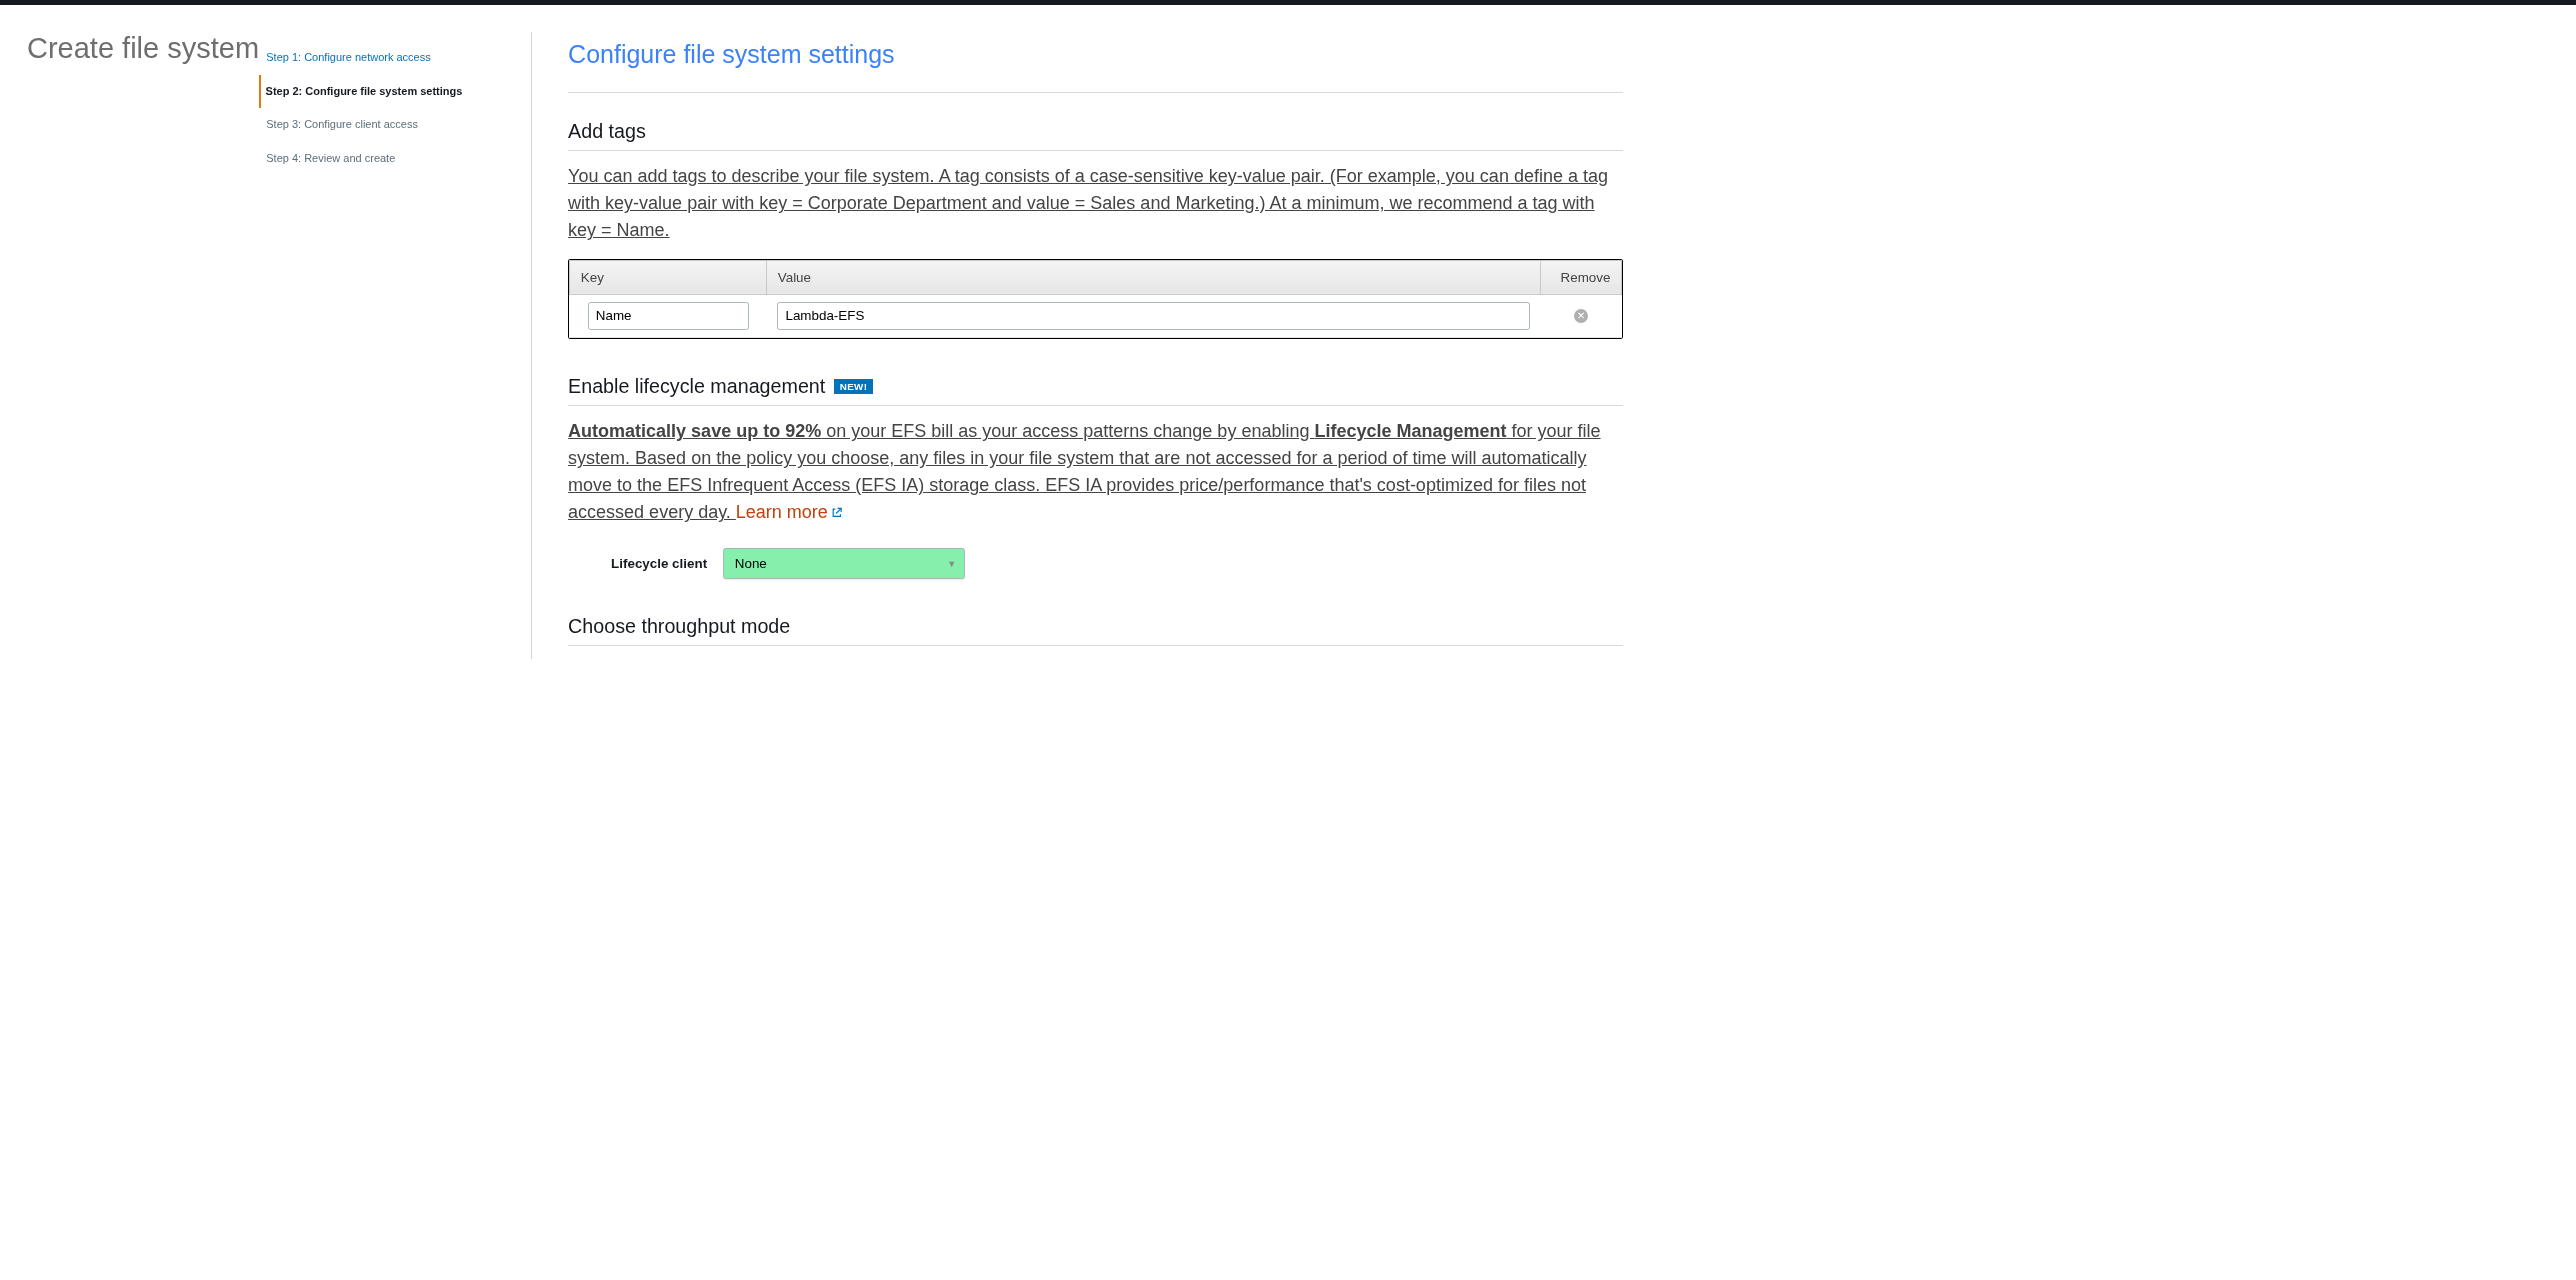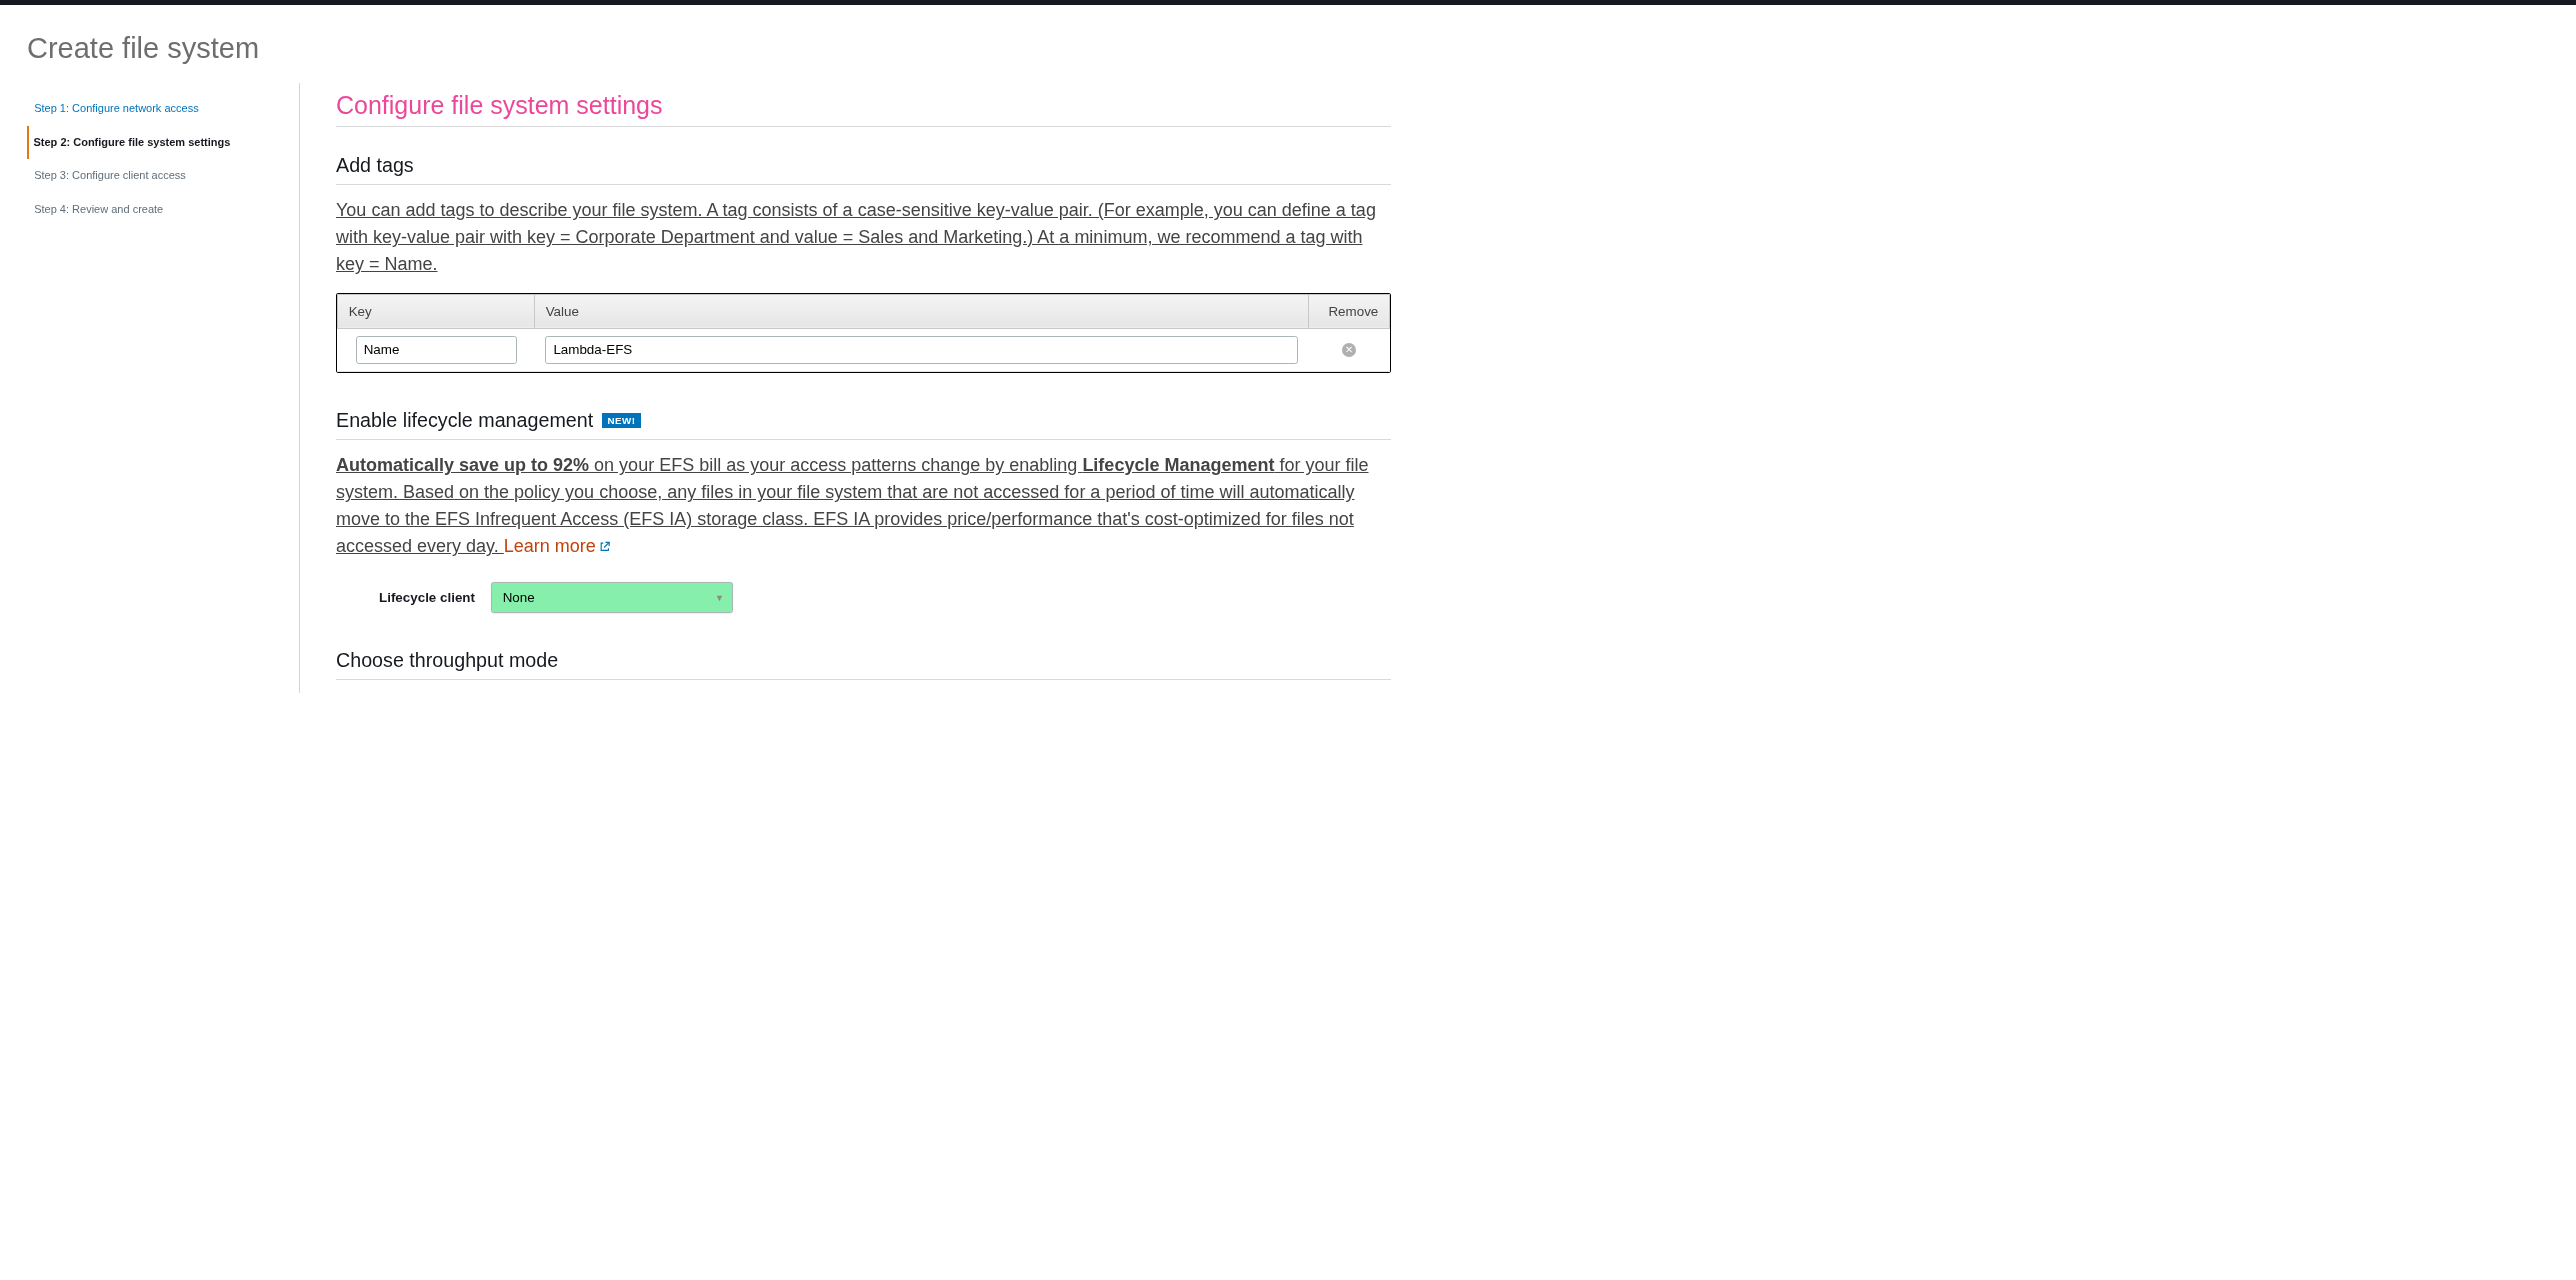--- a/index.html
+++ b/index.html
@@ -14,21 +14,21 @@
       font-size: 12.5px;
     }
     .top-bar {
       height: 5.4px;
       background: #16191f;
       width: 100%;
     }
     .container {
       padding: 27px 27px 0 27px;
       display: flex;
-      flex-direction: column;
+      flex-direction: row;
     }
     .page-title {
       font-size: 29px;
       font-weight: 400;
       color: #6e6e6e;
       margin-bottom: 18px;
     }
     .content-wrapper {
       display: flex;
       gap: 36px;
@@ -57,22 +57,22 @@
       padding-left: 4.5px;
     }
     .main-content {
       flex: 1;
       padding-top: 7.2px;
       max-width: 1055px;
     }
     .section-title {
       font-size: 25px;
       font-weight: 400;
-      color: #ec4899;
-      padding-bottom: 6px;
+      color: #3b82f6;
+      padding-bottom: 23px;
       border-bottom: 0.9px solid #d9d9d9;
       margin-bottom: 27px;
     }
     .subsection-title {
       font-size: 19.7px;
       font-weight: 400;
       color: #16191f;
       padding-bottom: 7.2px;
       border-bottom: 0.9px solid #d9d9d9;
       margin-bottom: 12.5px;

